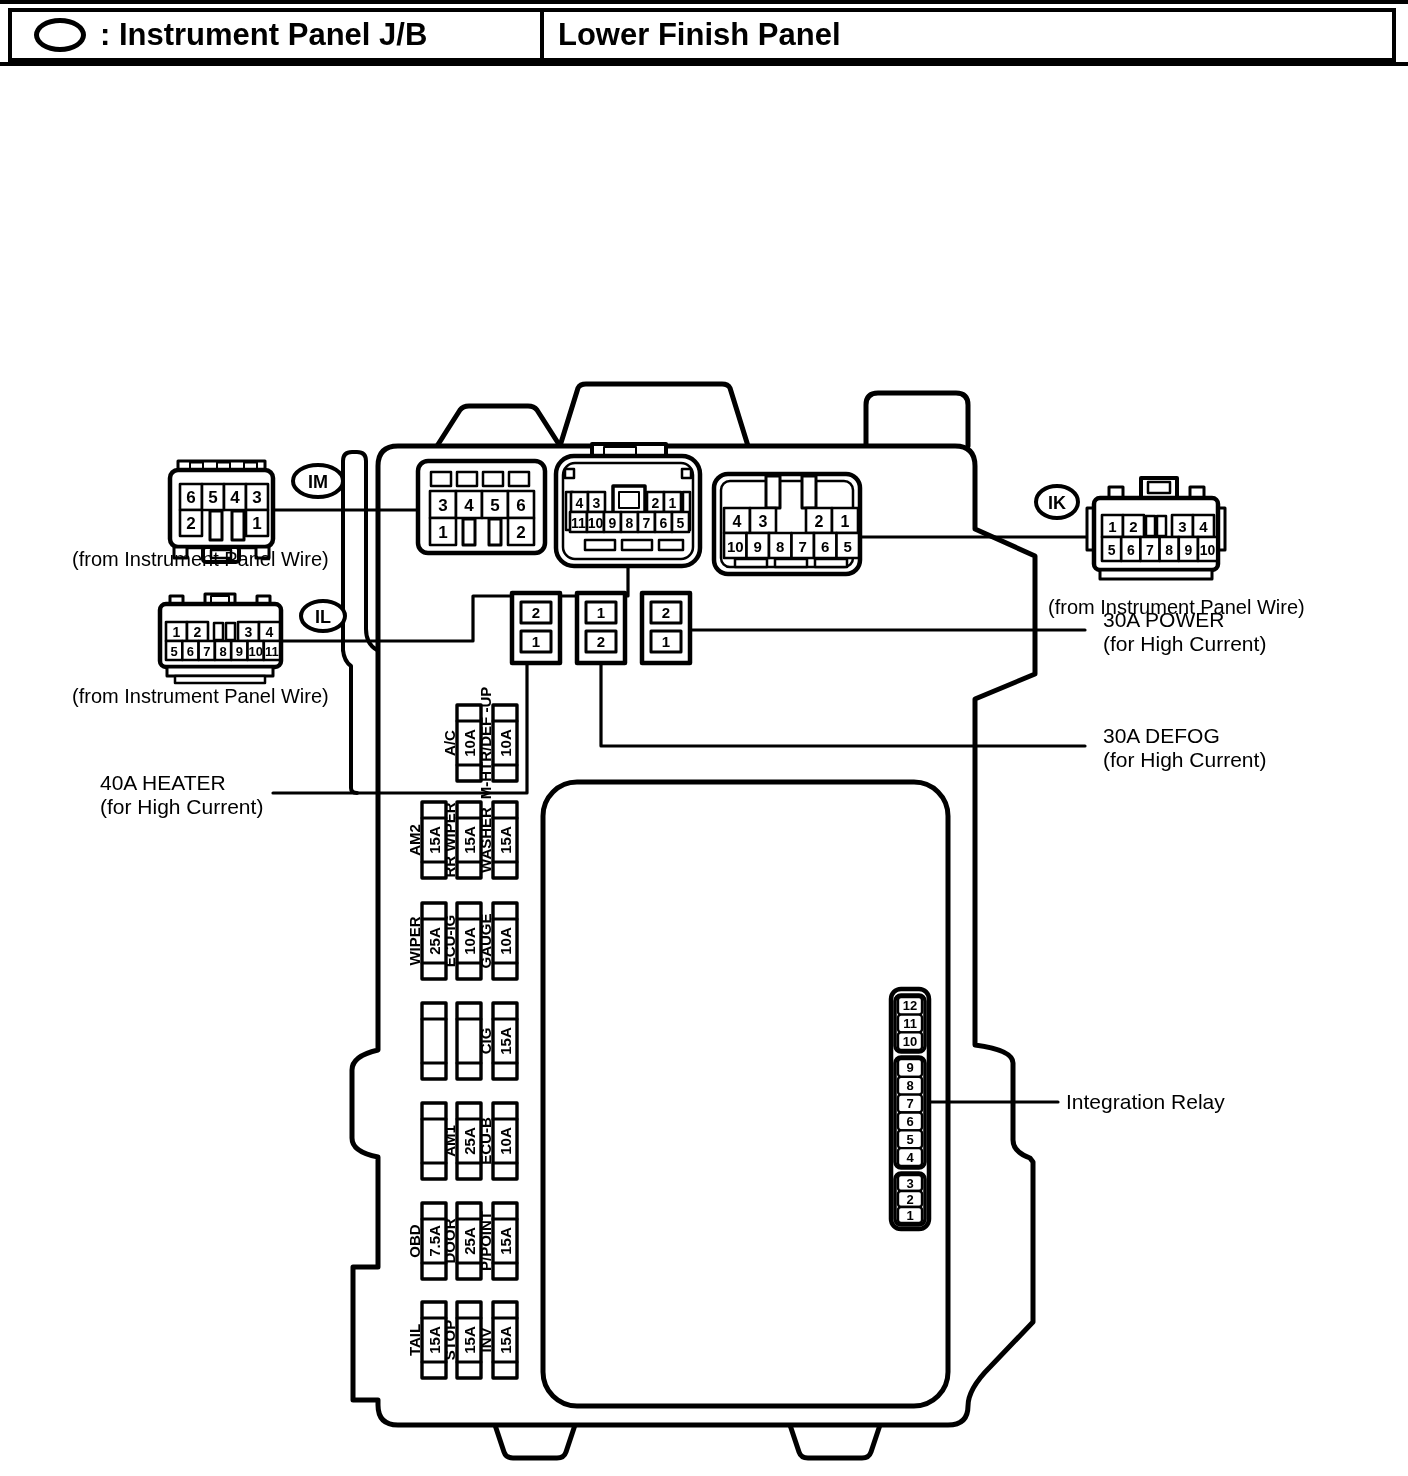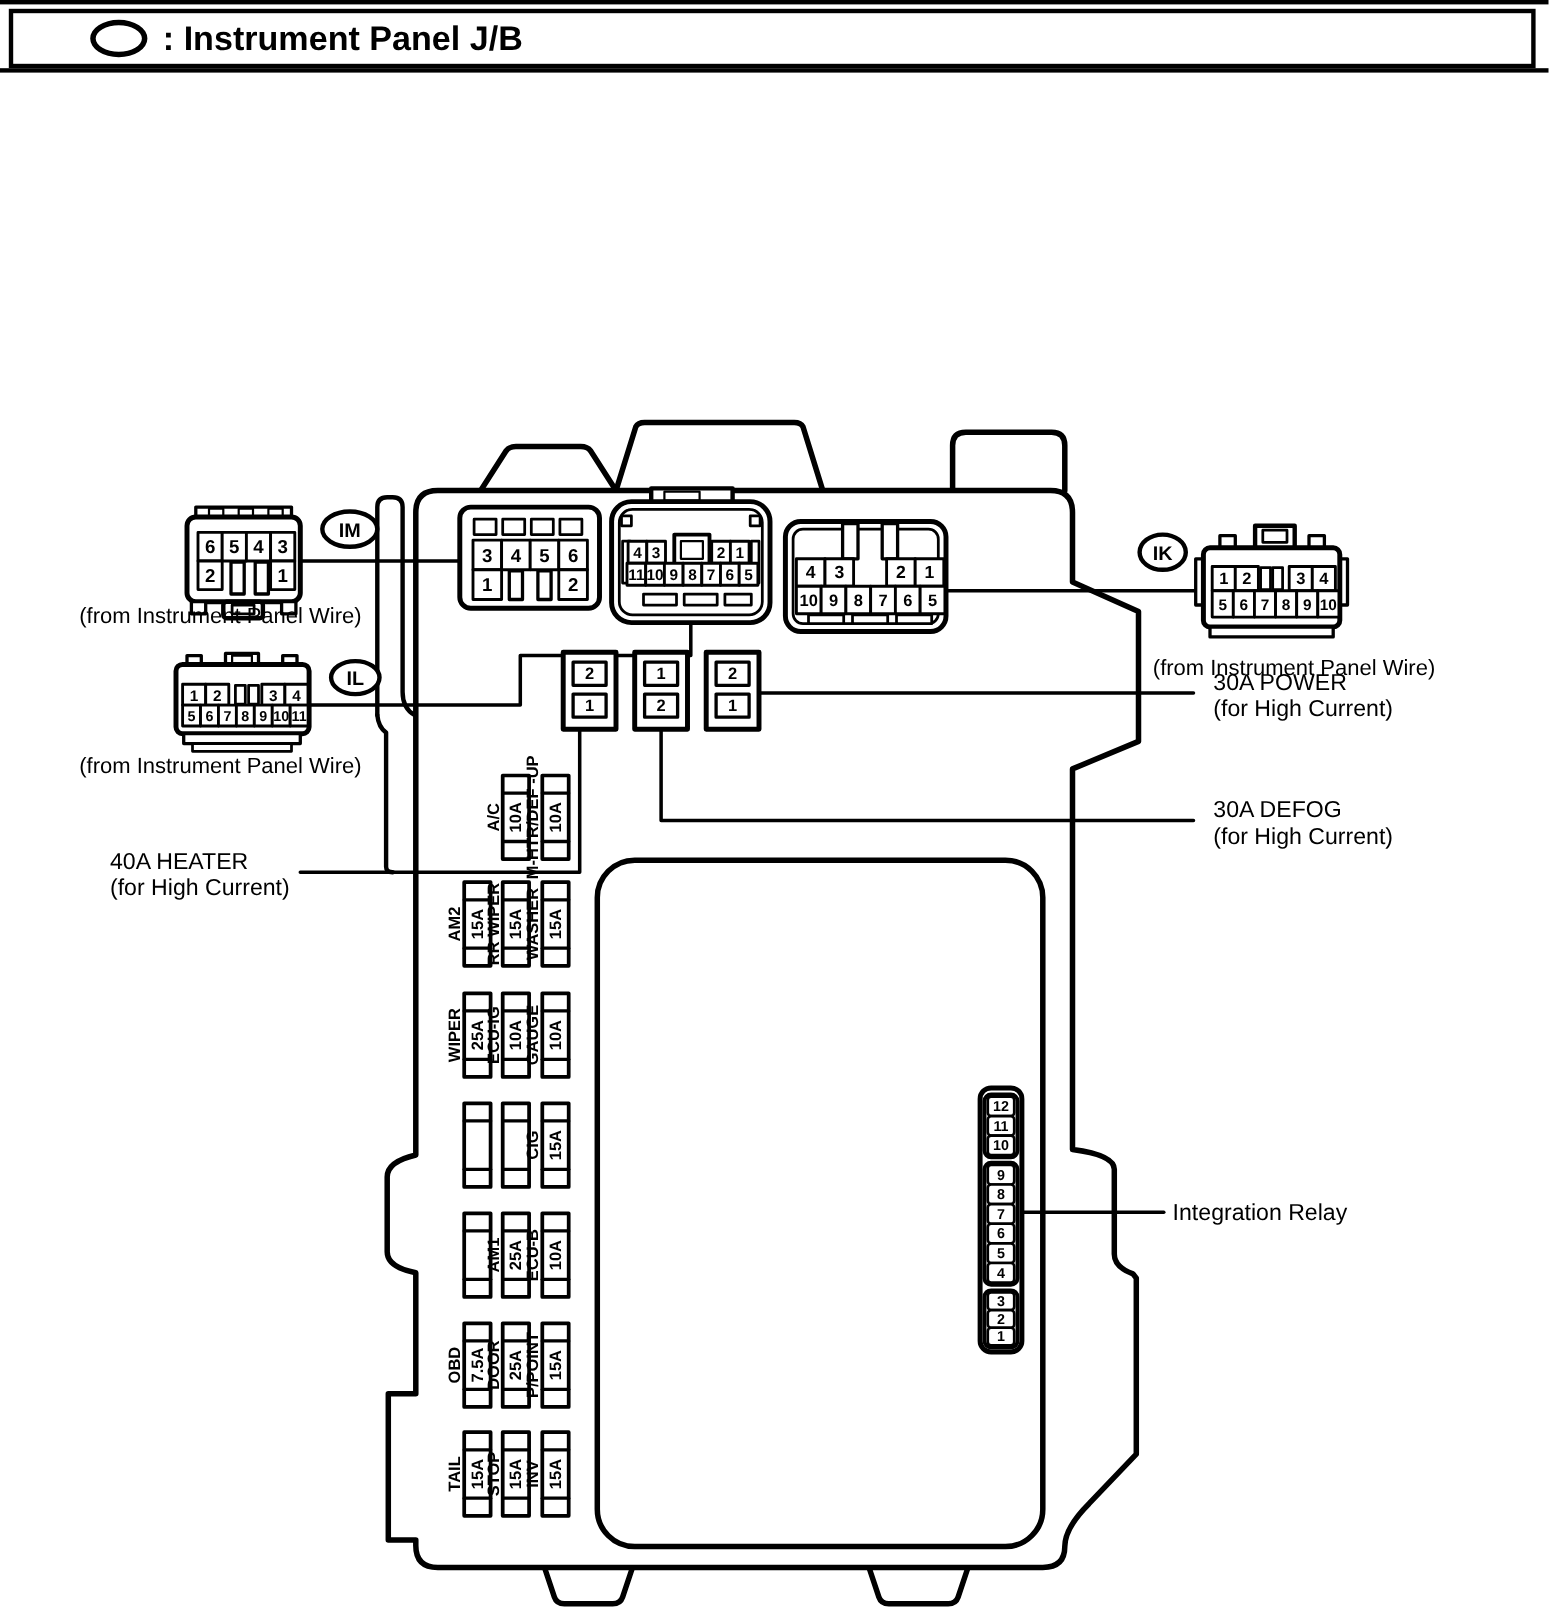--- a/index.html
+++ b/index.html
@@ -1,39 +1,42 @@
 <!DOCTYPE html>
 <html><head>
 <meta charset="utf-8">
 <style>
   html,body{margin:0;padding:0;background:#fff;}
   body{width:1408px;height:1476px;font-family:"Liberation Sans",sans-serif;}
   .page{position:relative;width:1408px;height:1476px;overflow:hidden;background:#fff;}
   .top-band{position:absolute;left:0;top:0;width:1408px;height:4px;background:#000;}
   .hdr{position:absolute;left:8px;top:8px;width:1380px;height:46px;border:4px solid #000;display:flex;align-items:center;background:#fff;}
-  .hdr-left{width:528px;display:flex;align-items:center;height:100%;padding-left:48px;}
+  .hdr-left{width:528px;display:flex;align-items:center;height:100%;}
   .hdr-right{flex:1;display:flex;align-items:center;height:100%;border-left:4px solid #000;padding-left:14px;}
   .hdr-oval{display:inline-block;width:42px;height:24px;border:5px solid #000;border-radius:50%;margin-left:22px;}
   .hdr-text{font-size:31px;font-weight:bold;margin-left:14px;white-space:nowrap;letter-spacing:0px;color:#000;}
   .hdr-rule{position:absolute;left:0;top:62px;width:1408px;height:4px;background:#000;}
   svg text{fill:#000;}
   .cap{font-size:20px;}
   .callout{font-size:21px;}
   .ovaltxt{font-size:18px;font-weight:bold;}
 </style>
 </head>
 <body>
 
 <div class="page">
   <div class="top-band"></div>
 
   <div class="hdr">
     <div class="hdr-left">
       <span class="hdr-oval"></span>
       <span class="hdr-text">: Instrument Panel J/B</span>
+    </div>
+    <div class="hdr-right">
+      <span class="hdr-text" style="margin-left:0;">Lower Finish Panel</span>
     </div>
   </div>
   <div class="hdr-rule"></div>
 
   <svg id="dwg" width="1408" height="1476" viewBox="0 0 1408 1476" style="position:absolute;left:0;top:0;" fill="none" stroke-linejoin="round" stroke-linecap="round">
 
     <path stroke="#000" stroke-width="5" fill="#fff" d="M437 446 L460 410 Q463 406 469 406 L528 406 Q534 406 537 410 L560 446"></path>
     <path stroke="#000" stroke-width="5" fill="#fff" d="M560 446 L578 388 Q580 384 586 384 L722 384 Q728 384 730 388 L748 446"></path>
     <path stroke="#000" stroke-width="5" fill="#fff" d="M866 446 L866 405 Q866 393 878 393 L956 393 Q968 393 968 405 L968 446"></path>
 

